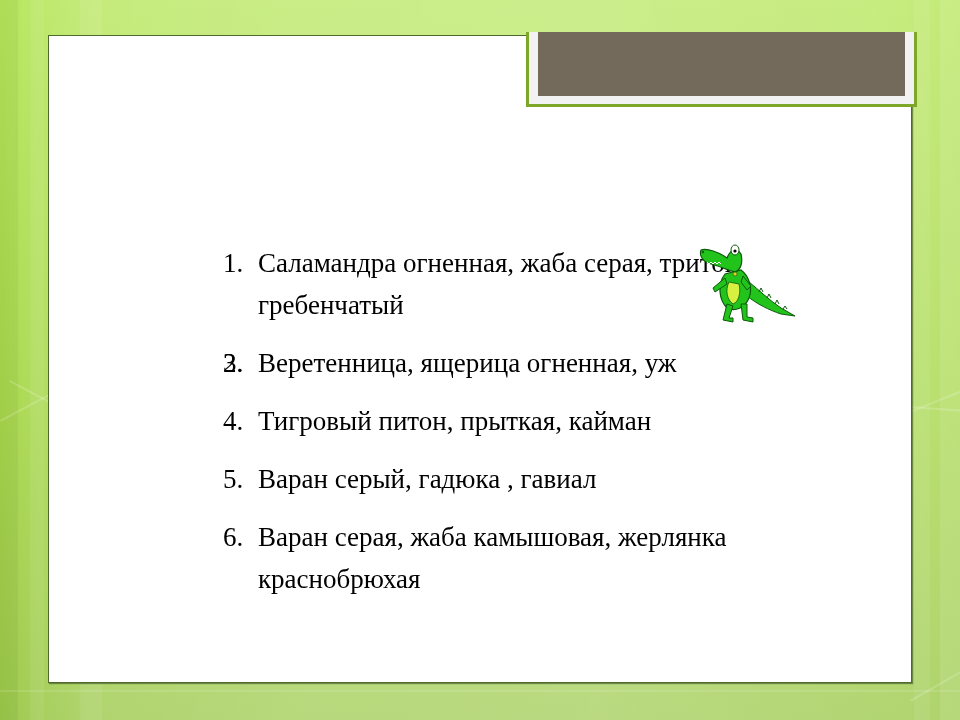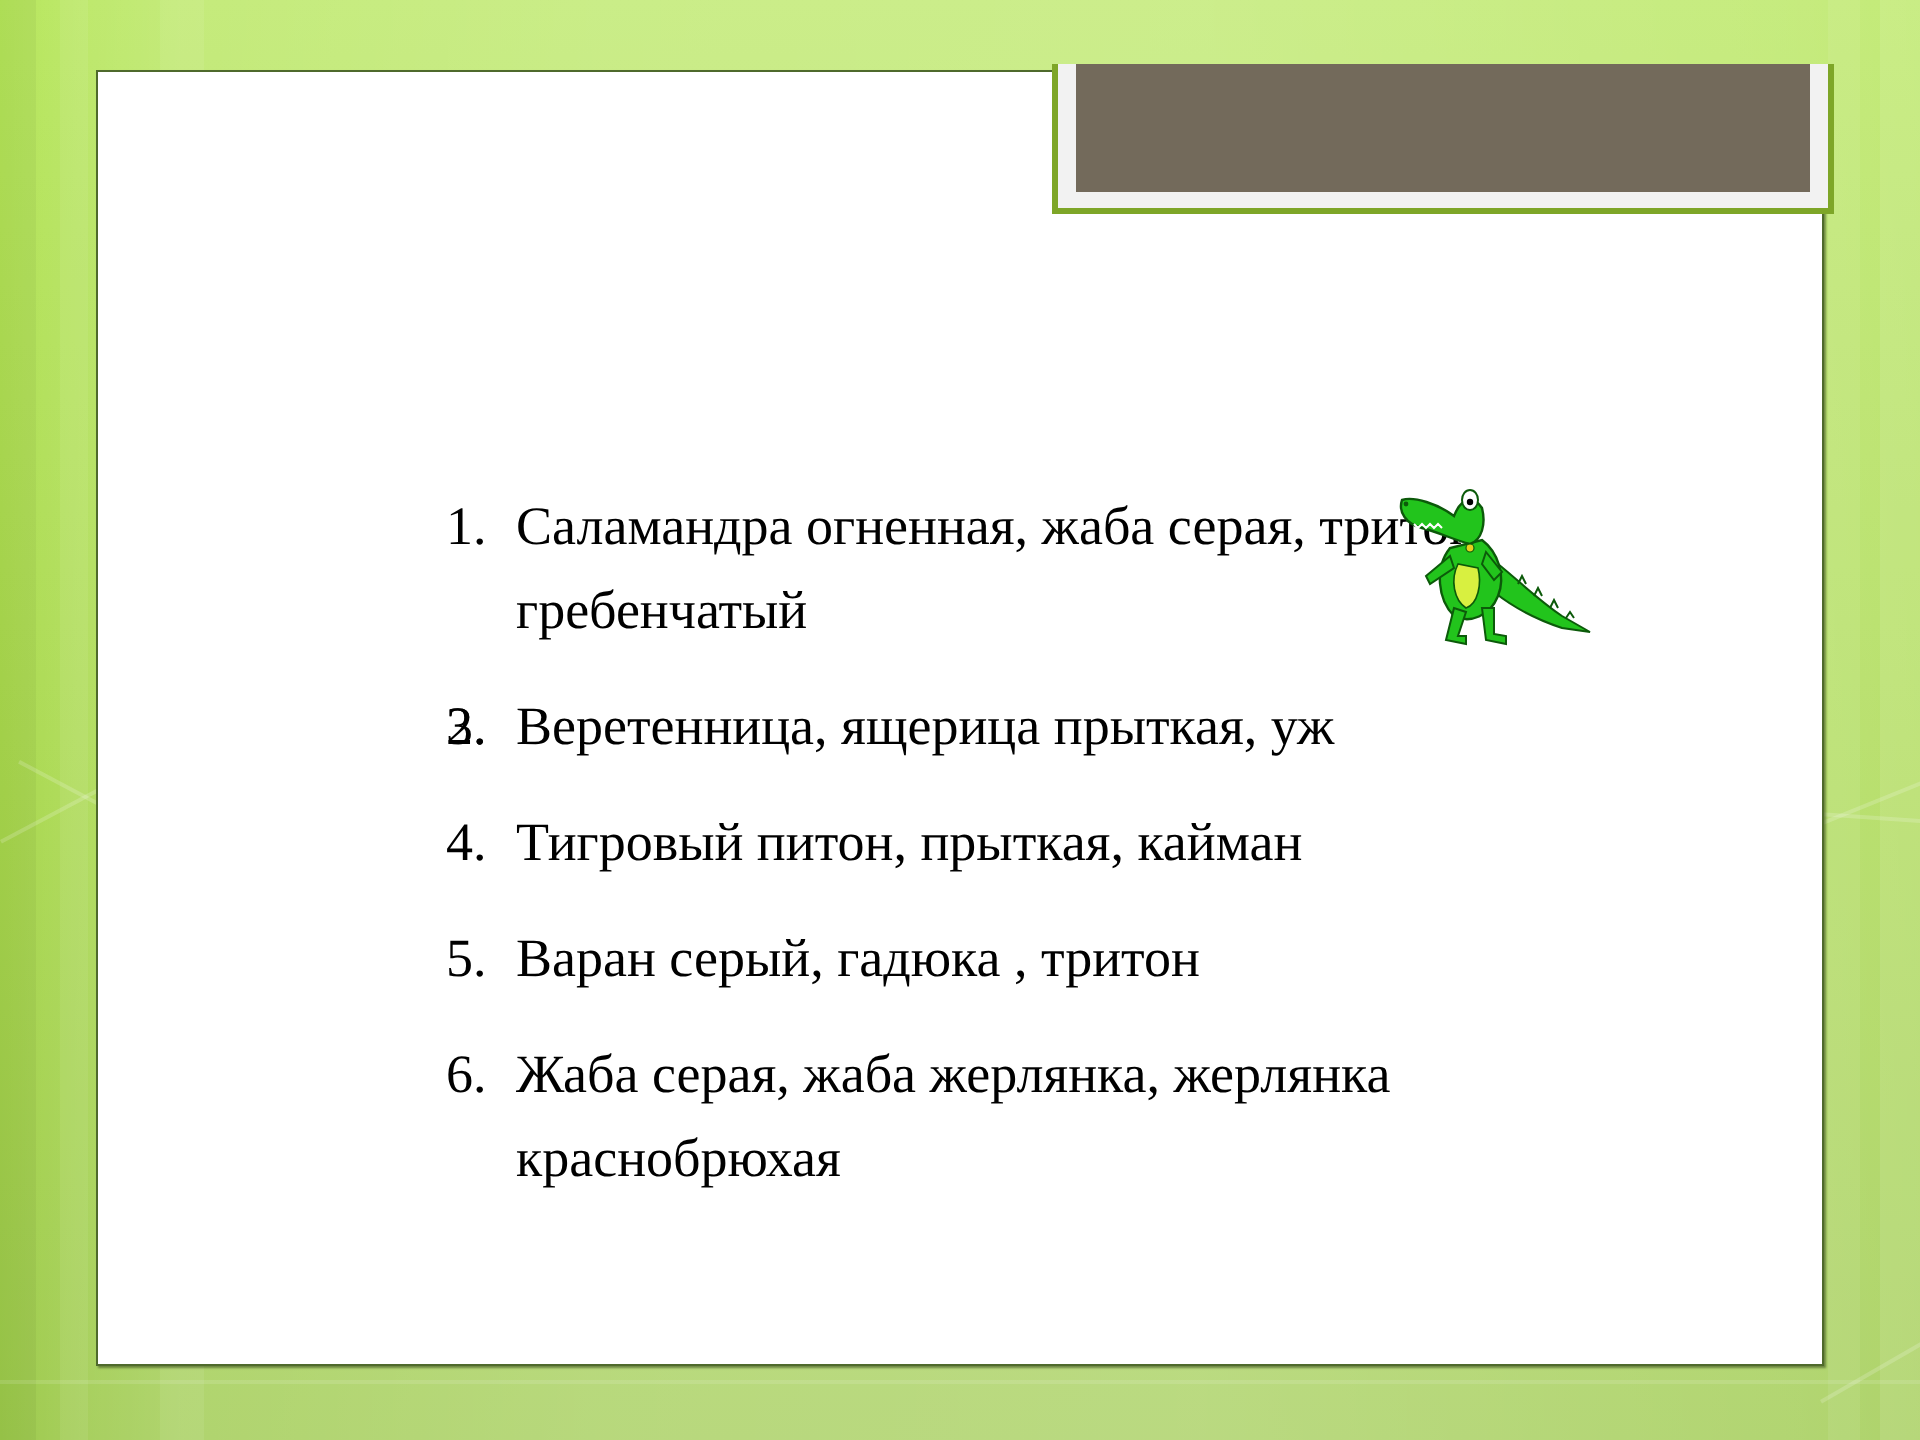--- a/index.html
+++ b/index.html
@@ -126,33 +126,33 @@
   <ol class="list">
     <li class="list-item">
       <span class="list-num">1.</span>
       <span>Саламандра огненная, жаба серая, тритон гребенчатый</span>
     </li>
     <li class="list-item">
       <span class="list-num">2.</span>
     </li>
     <li class="list-item">
       <span class="list-num">3.</span>
-      <span>Веретенница, ящерица прыткая, уж</span>
+      <span>Веретенница, ящерица огненная, уж</span>
     </li>
     <li class="list-item">
       <span class="list-num">4.</span>
       <span>Тигровый питон, прыткая, кайман</span>
     </li>
     <li class="list-item">
       <span class="list-num">5.</span>
-      <span>Варан серый, гадюка , тритон</span>
+      <span>Варан серый, гадюка , гавиал</span>
     </li>
     <li class="list-item">
       <span class="list-num">6.</span>
-      <span>Жаба серая, жаба жерлянка, жерлянка краснобрюхая</span>
+      <span>Варан серая, жаба камышовая, жерлянка краснобрюхая</span>
     </li>
   </ol>
 </div>
 
 <div class="croc">
   <svg width="100" height="92" viewBox="0 0 100 92" xmlns="http://www.w3.org/2000/svg">
 
     <path d="M52 48 C62 56 72 66 84 74 L98 82 L84 80 C72 76 60 70 50 62 Z" fill="#22c41c" stroke="#0c5a0a" stroke-width="1"></path>
     <path d="M62 58 l2 -4 l2 4 M70 64 l2 -4 l2 4 M78 70 l2 -4 l2 4 M86 75 l2 -3 l2 3" fill="none" stroke="#0c5a0a" stroke-width="1"></path>
 

